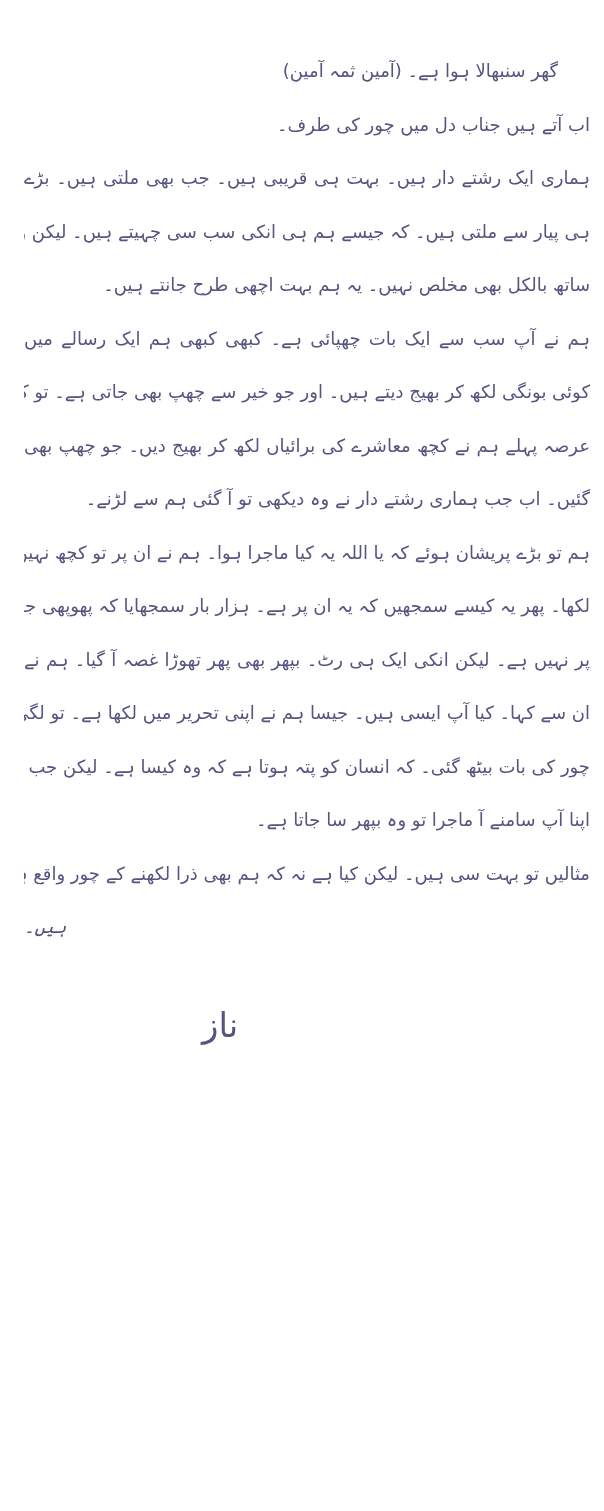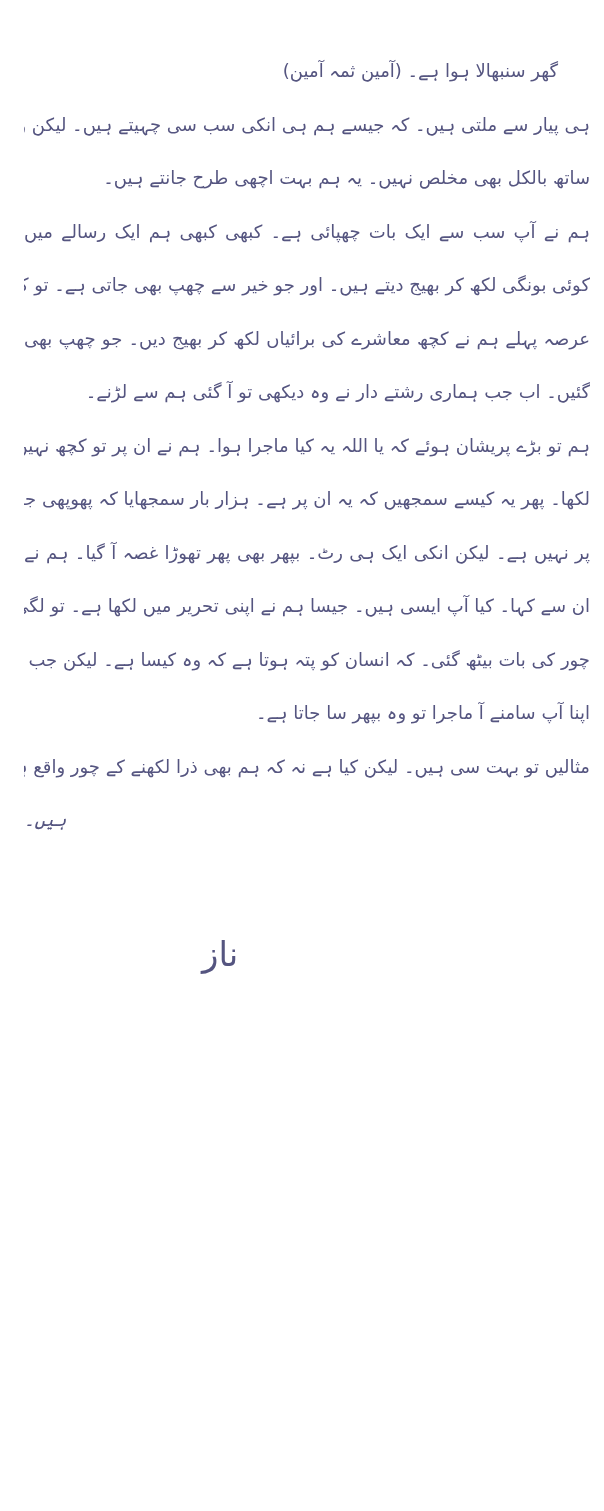--- a/index.html
+++ b/index.html
@@ -45,31 +45,33 @@
   
   .line.indent-right {
     padding-left: 0;
     padding-right: 32px;
   }
   .signature {
     direction: rtl;
     color: #555580;
     font-size: 34px;
     line-height: 46px;
-    margin-top: 84px;
+    margin-top: 48px;
     text-align: left;
     padding-left: 202px;
   }
 </style>
 </head>
 <body>
 
 <div class="page">
   <div class="text-block" id="text-block">
       <div class="line right indent-right" lang="ur" dir="rtl">گھر سنبھالا ہوا ہے۔ (آمین ثمہ آمین)</div>
+      <div class="line right" lang="ur" dir="rtl">اب آتے ہیں جناب دل میں چور کی طرف۔</div>
+      <div class="line justify" lang="ur" dir="rtl">ہماری ایک رشتے دار ہیں۔ بہت ہی قریبی ہیں۔ جب بھی ملتی ہیں۔ بڑے</div>
       <div class="line justify" lang="ur" dir="rtl">ہی پیار سے ملتی ہیں۔ کہ جیسے ہم ہی انکی سب سی چہیتے ہیں۔ لیکن وہ ہمارے</div>
       <div class="line right" lang="ur" dir="rtl">ساتھ بالکل بھی مخلص نہیں۔ یہ ہم بہت اچھی طرح جانتے ہیں۔</div>
       <div class="line justify" lang="ur" dir="rtl">ہم نے آپ سب سے ایک بات چھپائی ہے۔ کبھی کبھی ہم ایک رسالے میں</div>
       <div class="line justify" lang="ur" dir="rtl">کوئی بونگی لکھ کر بھیج دیتے ہیں۔ اور جو خیر سے چھپ بھی جاتی ہے۔ تو کچھ</div>
       <div class="line justify" lang="ur" dir="rtl">عرصہ پہلے ہم نے کچھ معاشرے کی برائیاں لکھ کر بھیج دیں۔ جو چھپ بھی</div>
       <div class="line right" lang="ur" dir="rtl">گئیں۔ اب جب ہماری رشتے دار نے وہ دیکھی تو آ گئی ہم سے لڑنے۔</div>
       <div class="line justify" lang="ur" dir="rtl">ہم تو بڑے پریشان ہوئے کہ یا اللہ یہ کیا ماجرا ہوا۔ ہم نے ان پر تو کچھ نہیں</div>
       <div class="line justify" lang="ur" dir="rtl">لکھا۔ پھر یہ کیسے سمجھیں کہ یہ ان پر ہے۔ ہزار بار سمجھایا کہ پھوپھی جان آپ</div>
       <div class="line justify" lang="ur" dir="rtl">پر نہیں ہے۔ لیکن انکی ایک ہی رٹ۔ بپھر بھی پھر تھوڑا غصہ آ گیا۔ ہم نے</div>
       <div class="line justify" lang="ur" dir="rtl">ان سے کہا۔ کیا آپ ایسی ہیں۔ جیسا ہم نے اپنی تحریر میں لکھا ہے۔ تو لگی</div>

